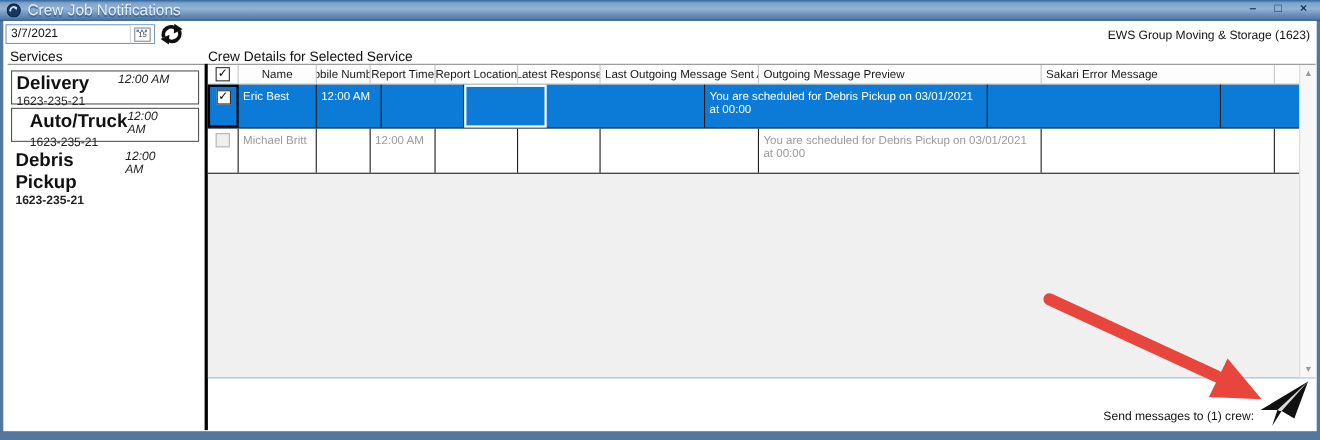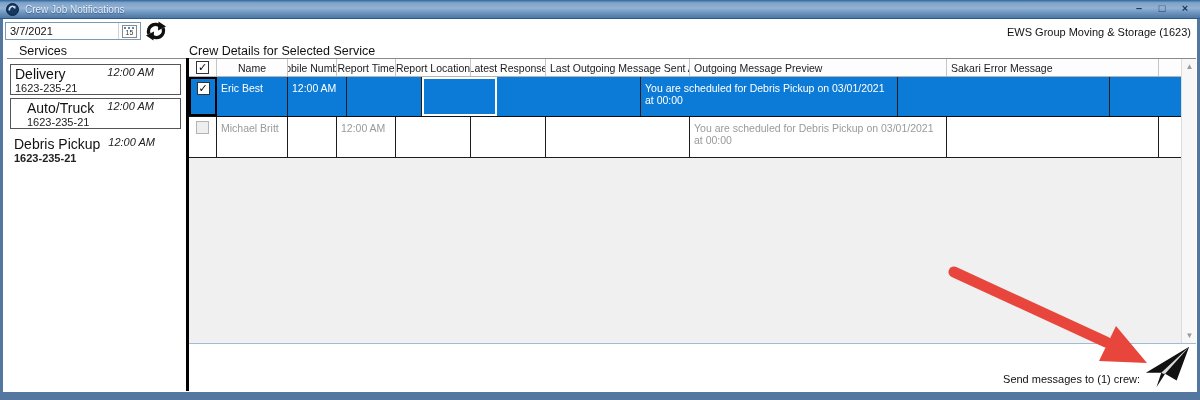--- a/index.html
+++ b/index.html
@@ -10,21 +10,21 @@
     background: #54779f; overflow: hidden;
   }
   
   .titlebar {
     position: absolute; left: 0; top: 0; width: 1200px; height: 19px;
     background: linear-gradient(180deg, #2f659c 0%, #7fa2c8 15%, #93b2d3 45%, #6890ba 75%, #4f77a4 100%);
     border-bottom: 1px solid #2c5a8a;
     display: flex; align-items: center;
   }
   .title-icon { width: 13px; height: 13px; margin: 0 6px 0 6px; flex: 0 0 auto; }
-  .title-text { font-size: 10px; color: #e4eefb; text-shadow: 0 1px 1px #3a618c; }
+  .title-text { font-size: 14px; color: #e4eefb; text-shadow: 0 1px 1px #3a618c; }
   .win-controls { position: absolute; right: 8px; top: 1px; display: flex; gap: 9px; }
   .win-btn {
     width: 14px; height: 15px; font-size: 11px; line-height: 15px; text-align: center;
     color: #17345c; font-weight: bold; cursor: default;
   }
 
   
   .content {
     position: absolute; left: 3px; top: 19px; width: 1194px; height: 373px;
     background: #ffffff; overflow: hidden;
@@ -49,35 +49,35 @@
   }
   .cal-num { position: relative; top: 1px; }
 
   .refresh-btn { position: absolute; left: 141px; top: 2px; width: 24px; height: 20px; }
 
   .company-label {
     position: absolute; right: 6px; top: 7px; font-size: 11px; color: #111;
   }
 
   .section-label { position: absolute; font-size: 12.5px; color: #111; }
-  #services-label { left: 16px; top: 25px; }
+  #services-label { left: 6px; top: 25px; }
   #crew-label { left: 186px; top: 25px; }
 
   
   .services-panel {
     position: absolute; left: 4px; top: 39px; width: 179px; height: 333px;
     background: #fff; border-top: 1px solid #8a8a8a;
   }
   .service-item {
     position: absolute; left: 3px; width: 171px; height: 31px;
     border: 1px solid #555; background: #fff; padding: 1px 4px 0 4px; cursor: default;
   }
   .service-item.selected { border: none; background: #fff; }
   .svc-line1 { display: flex; justify-content: space-between; }
-  .svc-name { font-size: 14px; font-weight: normal; color: #111; }
+  .svc-name { font-size: 17px; font-weight: bold; color: #111; }
   .svc-time { font-size: 11px; font-style: italic; color: #222; padding-right: 22px; }
   .svc-job { font-size: 11px; color: #222; margin-top: 0px; }
   .service-item.selected .svc-job { font-weight: bold; }
 
   .divider {
     position: absolute; left: 183px; top: 39px; width: 3px; height: 333px; background: #000;
   }
 
   
   .grid {

